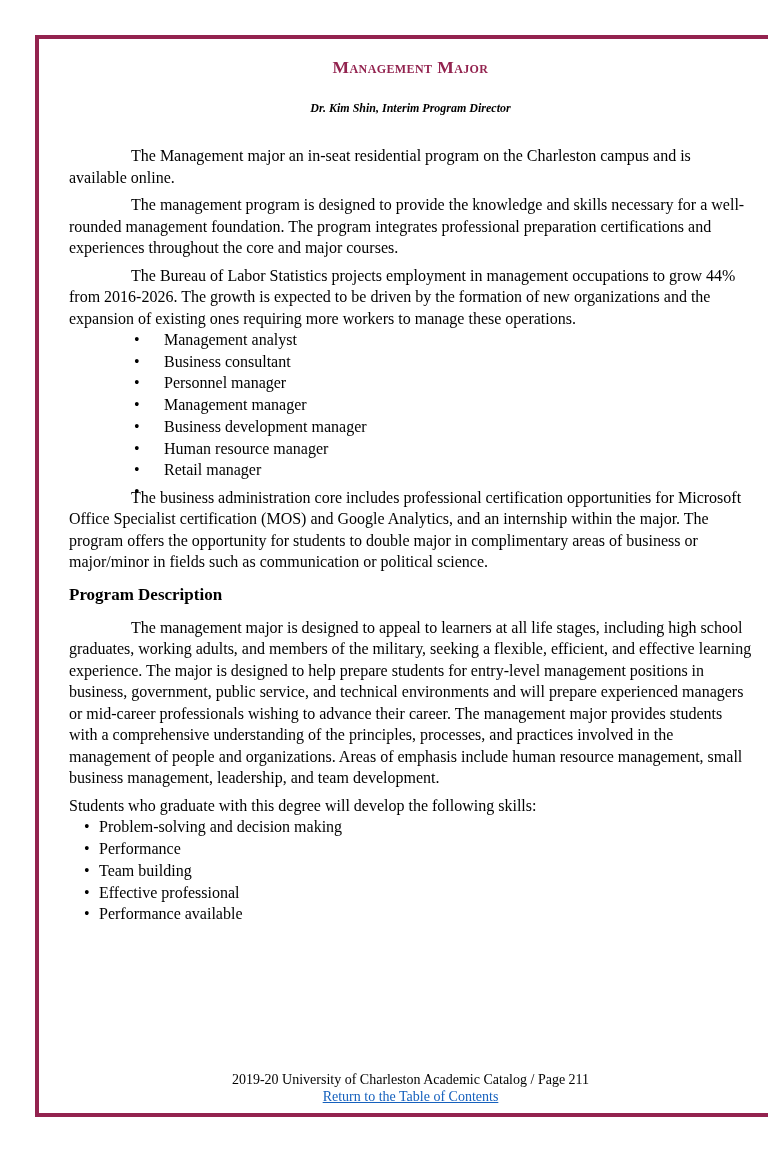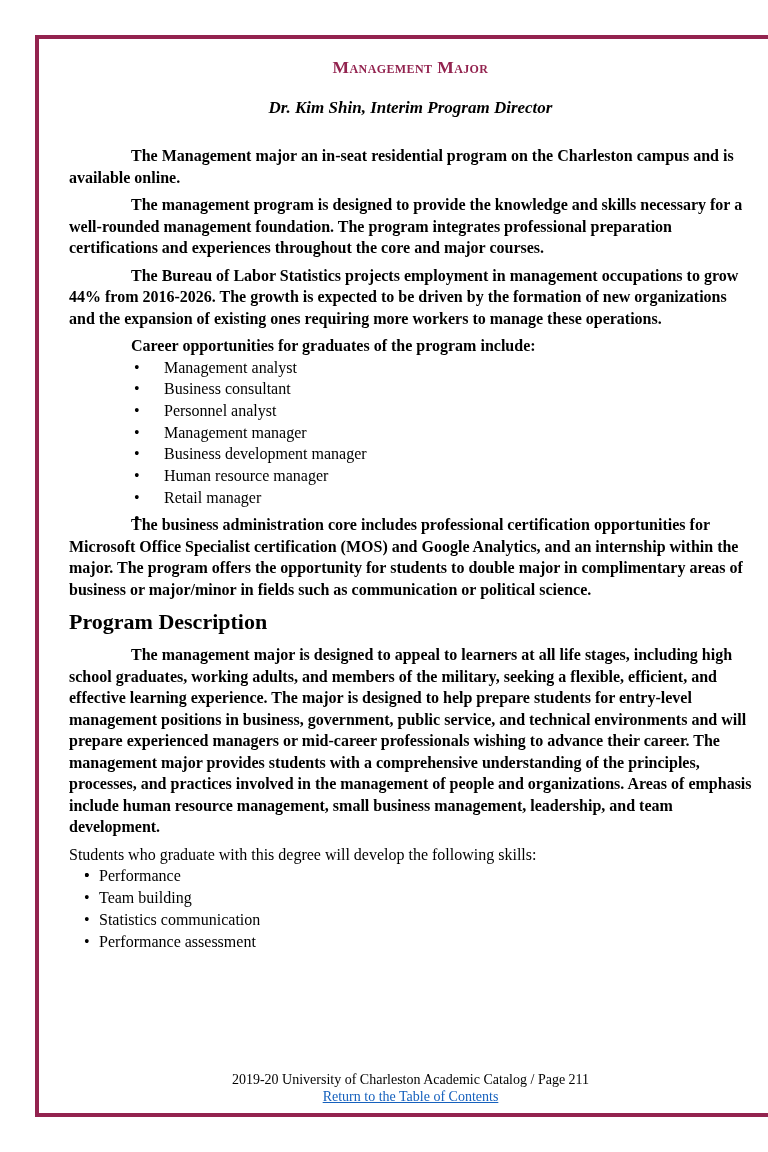--- a/index.html
+++ b/index.html
@@ -33,47 +33,47 @@
     font-size: 17.5px;
     font-weight: bold;
     font-variant: small-caps;
     letter-spacing: 0.4px;
     color: var(--accent, #93234F);
     line-height: 22px;
   }
   .doc-subtitle {
     margin: 19px 0 0 0;
     text-align: center;
-    font-size: 17px;
+    font-size: 12px;
     font-weight: bold;
     font-style: italic;
     color: #000000;
     line-height: 22px;
   }
   p {
     font-size: 16px;
     line-height: 21.5px;
     margin: 6px 0 0 0;
   }
-  p.indent { text-indent: 62px; font-weight: bold; }
+  p.indent { text-indent: 62px; }
   p.first-para { margin-top: 26px; }
   ul.bullet-list {
     list-style: none;
     margin: 0;
     padding: 0;
     font-size: 16px;
     line-height: 21.7px;
   }
   ul.career-list li { position: relative; padding-left: 95px; }
   ul.career-list .bullet { position: absolute; left: 65px; }
   ul.skills-list li { position: relative; padding-left: 30px; }
   ul.skills-list .bullet { position: absolute; left: 15px; }
   .section-heading {
     margin: 11px 0 12px 0;
-    font-size: 22px;
+    font-size: 17px;
     font-weight: bold;
     line-height: 21px;
   }
   .page-footer {
     position: absolute;
     left: 0; right: 0; bottom: 0;
     text-align: center;
     font-size: 14px;
     line-height: 17px;
     padding-bottom: 4px;
@@ -90,46 +90,45 @@
 <div class="page-border">
   <div class="content">
 
     <h1 class="doc-title">Management Major</h1>
     <h2 class="doc-subtitle">Dr. Kim Shin, Interim Program Director</h2>
 
     <p class="indent first-para">The Management major an in-seat residential program on the Charleston campus and is available online.</p>
     <p class="indent">The management program is designed to provide the knowledge and skills necessary for a well-rounded management foundation. The program integrates professional preparation certifications and experiences throughout the core and major courses.</p>
     <p class="indent">The Bureau of Labor Statistics projects employment in management occupations to grow 44% from 2016-2026.  The growth is expected to be driven by the formation of new organizations and the expansion of existing ones requiring more workers to manage these operations.</p>
 
-    <p class="indent">Career opportunities for graduates of the program include:</p>
 
     <ul class="bullet-list career-list">
       <li><span class="bullet">•</span><span>Management analyst</span></li>
       <li><span class="bullet">•</span><span>Business consultant</span></li>
-      <li><span class="bullet">•</span><span>Personnel analyst</span></li>
+      <li><span class="bullet">•</span><span>Personnel manager</span></li>
       <li><span class="bullet">•</span><span>Management manager</span></li>
       <li><span class="bullet">•</span><span>Business development manager</span></li>
       <li><span class="bullet">•</span><span>Human resource manager</span></li>
       <li><span class="bullet">•</span><span>Retail manager</span></li>
       <li><span class="bullet">•</span></li>
     </ul>
 
     <p class="indent">The business administration core includes professional certification opportunities for Microsoft Office Specialist certification (MOS) and Google Analytics, and an internship within the major.  The program offers the opportunity for students to double major in complimentary areas of business or major/minor in fields such as communication or political science.</p>
 
     <h3 class="section-heading">Program Description</h3>
     <p class="indent" style="margin-top:7px;">The management major is designed to appeal to learners at all life stages, including high school graduates, working adults, and members of the military, seeking a flexible, efficient, and effective learning experience. The major is designed to help prepare students for entry-level management positions in business, government, public service, and technical environments and will prepare experienced managers or mid-career professionals wishing to advance their career. The management major provides students with a comprehensive understanding of the principles, processes, and practices involved in the management of people and organizations. Areas of emphasis include human resource management, small business management, leadership, and team development.</p>
 
     <p>Students who graduate with this degree will develop the following skills:</p>
 
     <ul class="bullet-list skills-list">
-      <li><span class="bullet">•</span></li>
+      <li><span class="bullet">•</span><span>Problem-solving and decision making</span></li>
       <li><span class="bullet">•</span><span>Performance</span></li>
       <li><span class="bullet">•</span><span>Team building</span></li>
-      <li><span class="bullet">•</span><span>Statistics communication</span></li>
-      <li><span class="bullet">•</span><span>Performance assessment</span></li>
+      <li><span class="bullet">•</span><span>Effective professional</span></li>
+      <li><span class="bullet">•</span><span>Performance available</span></li>
     </ul>
 
     <div class="page-footer">
       <div>2019-20 University of Charleston Academic Catalog / Page 211</div>
       <a class="toc-link" href="#">Return to the Table of Contents</a>
     </div>
 
   </div>
 </div>
 

